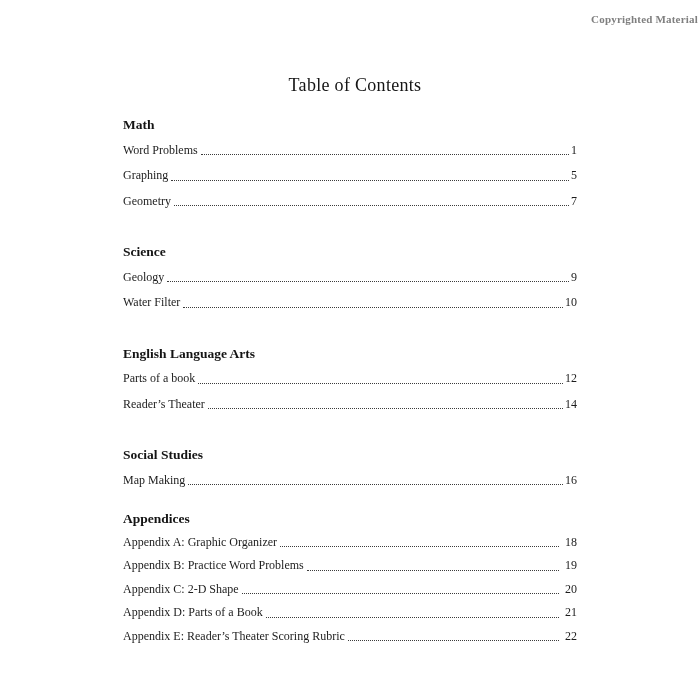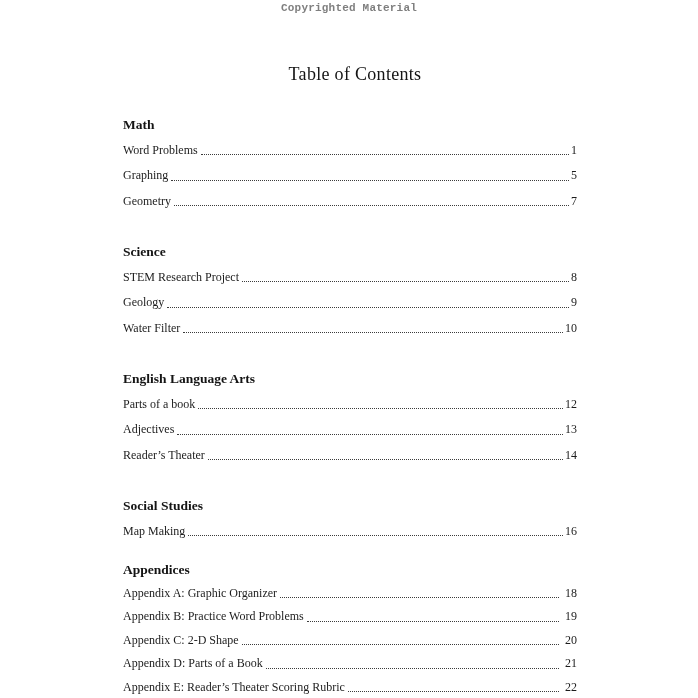--- a/index.html
+++ b/index.html
@@ -9,26 +9,26 @@
   }
   body {
     width: 698px;
     height: 698px;
     position: relative;
     overflow: hidden;
     font-family: "Liberation Serif", serif;
     color: #1c1c1c;
   }
   .copyright {
-    text-align: center;
-    font-family: Liberation Mono, monospace;
+    text-align: right;
+    font-family: Liberation Serif, serif;
     font-size: 11px;
     font-weight: bold;
     color: #7f7f7f;
-    padding-top: 2px;
+    padding-top: 13px;
     letter-spacing: 0.2px;
   }
   .title {
     text-align: center;
     font-size: 18px;
     font-weight: 400;
     margin: 50px 0 0 12px;
     letter-spacing: 0.3px;
     color: #151515;
   }
@@ -102,46 +102,36 @@
         </div>
         <div class="row">
           <span class="label">Geometry</span>
           <span class="leader"></span>
           <span class="pagenum">7</span>
         </div>
       </section>
       <section class="section">
         <div class="section-heading">Science</div>
         <div class="row">
-          <span class="label">STEM Research Project</span>
-          <span class="leader"></span>
-          <span class="pagenum">8</span>
-        </div>
-        <div class="row">
           <span class="label">Geology</span>
           <span class="leader"></span>
           <span class="pagenum">9</span>
         </div>
         <div class="row">
           <span class="label">Water Filter</span>
           <span class="leader"></span>
           <span class="pagenum">10</span>
         </div>
       </section>
       <section class="section">
         <div class="section-heading">English Language Arts</div>
         <div class="row">
           <span class="label">Parts of a book</span>
           <span class="leader"></span>
           <span class="pagenum">12</span>
-        </div>
-        <div class="row">
-          <span class="label">Adjectives</span>
-          <span class="leader"></span>
-          <span class="pagenum">13</span>
         </div>
         <div class="row">
           <span class="label">Reader’s Theater</span>
           <span class="leader"></span>
           <span class="pagenum">14</span>
         </div>
       </section>
       <section class="section">
         <div class="section-heading">Social Studies</div>
         <div class="row">

